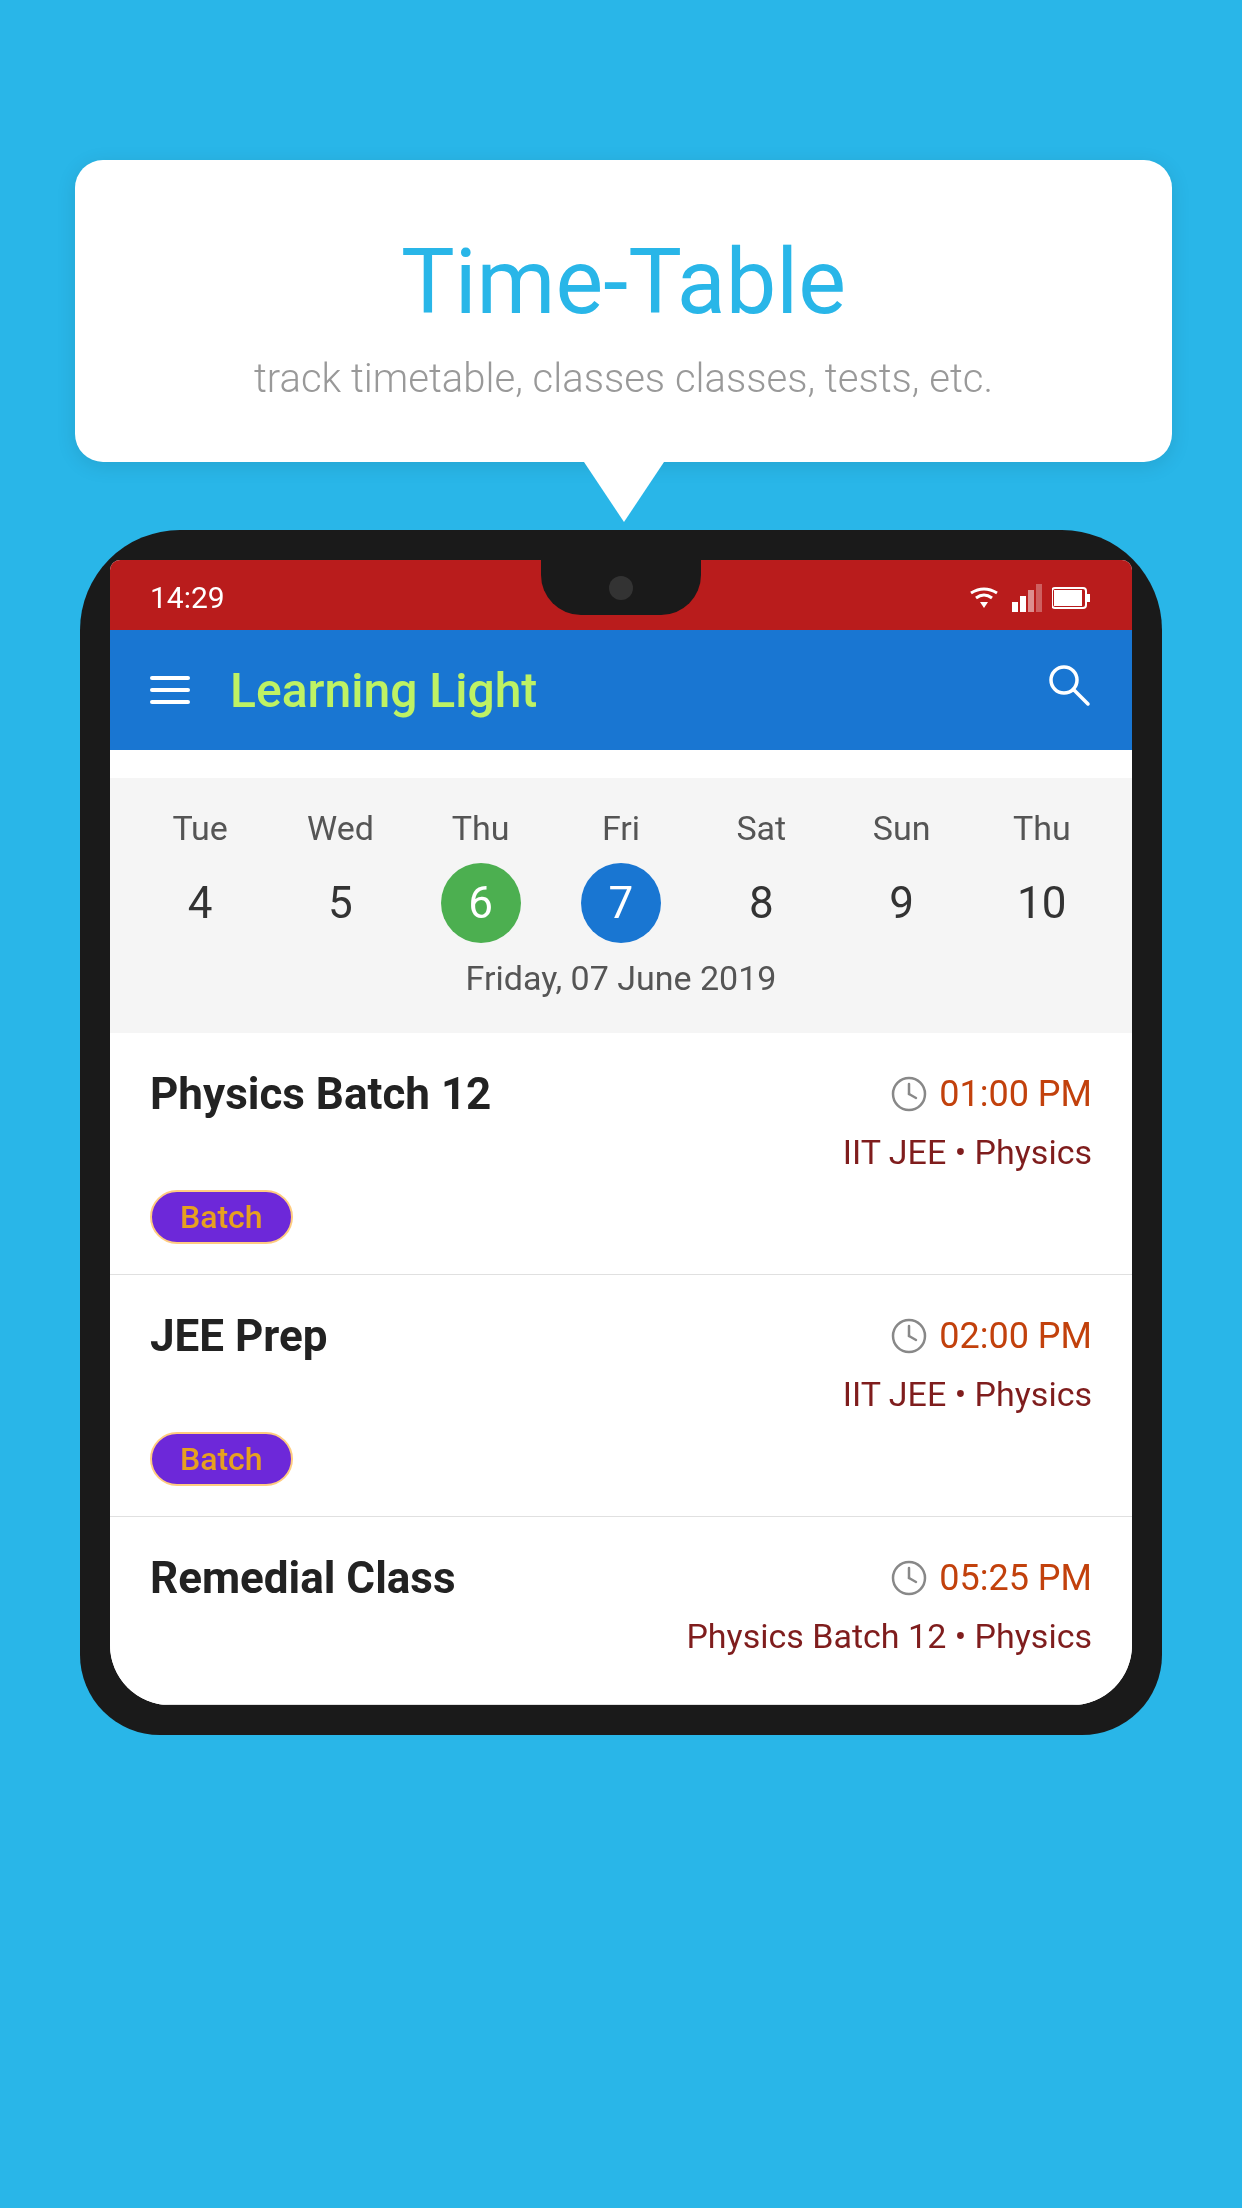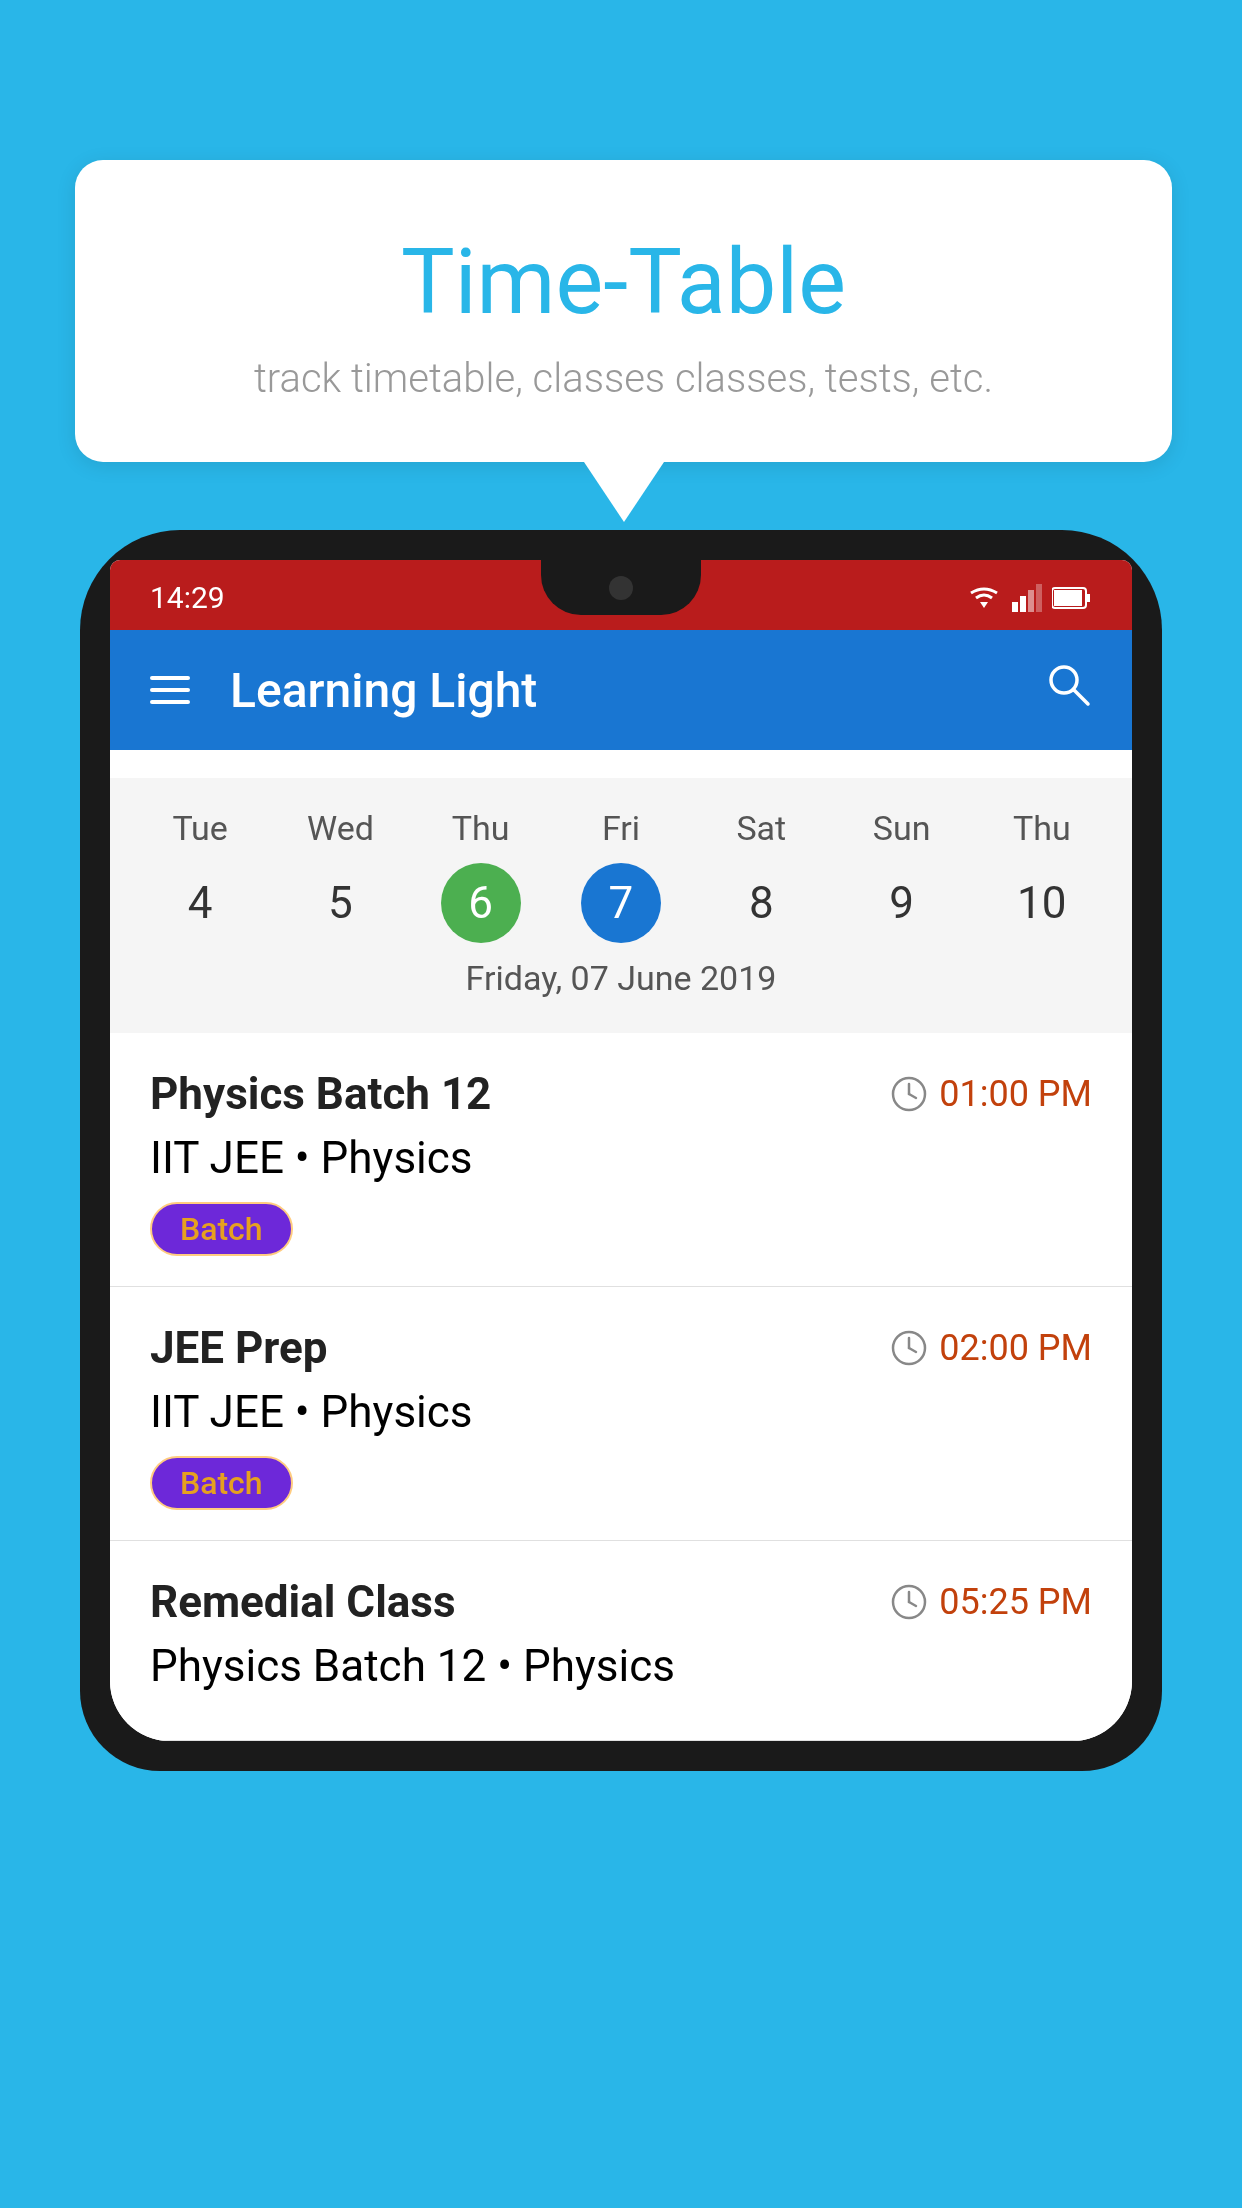--- a/index.html
+++ b/index.html
@@ -134,21 +134,21 @@
       display: block;
       width: 40px;
       height: 4px;
       background: white;
       border-radius: 2px;
     }
 
     .app-title {
       font-size: 48px;
       font-weight: 500;
-      color: #ffffff;
+      color: #bef264;
       flex: 1;
     }
 
     .search-icon {
       font-size: 48px;
       color: white;
     }
 
     
     .calendar-strip {
@@ -234,23 +234,24 @@
 
     .schedule-time {
       display: flex;
       align-items: center;
       gap: 12px;
       font-size: 36px;
       color: #c2410c;
     }
 
     .schedule-meta {
-      font-size: 44px;
-      color: #000000;
+      font-size: 34px;
+      color: #7f1d1d;
       margin-bottom: 18px;
+      text-align: right;
     }
 
     .batch-badge {
       display: inline-block;
       background: #6d28d9;
       color: #e6a020;
       border: 2px solid #ffcc80;
       border-radius: 30px;
       padding: 6px 28px;
       font-size: 32px;

